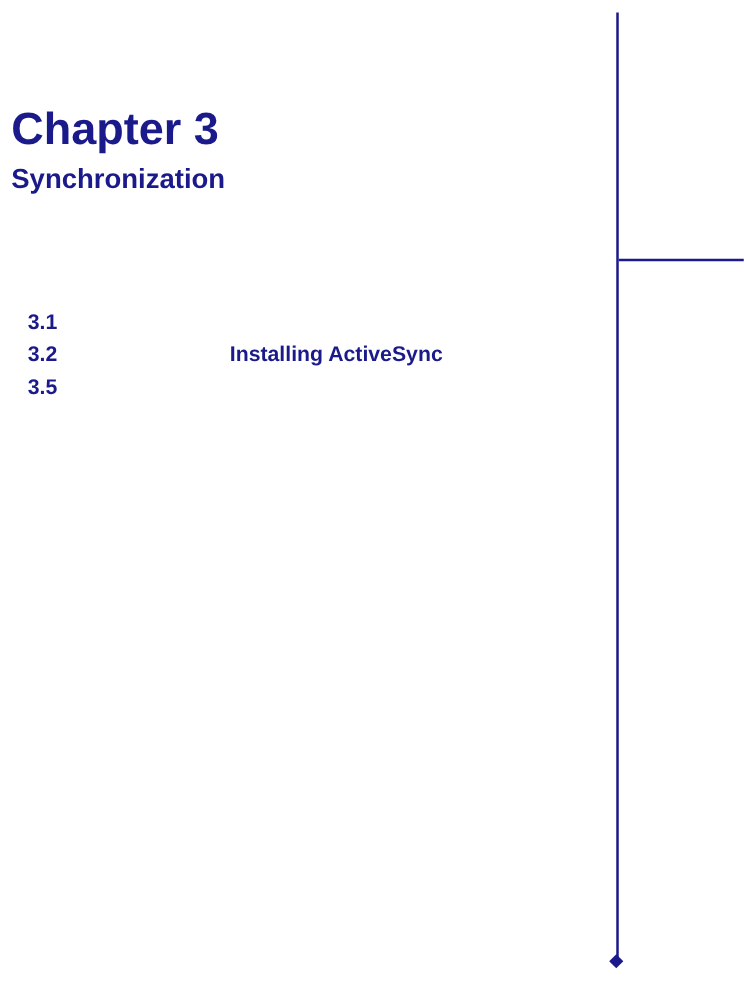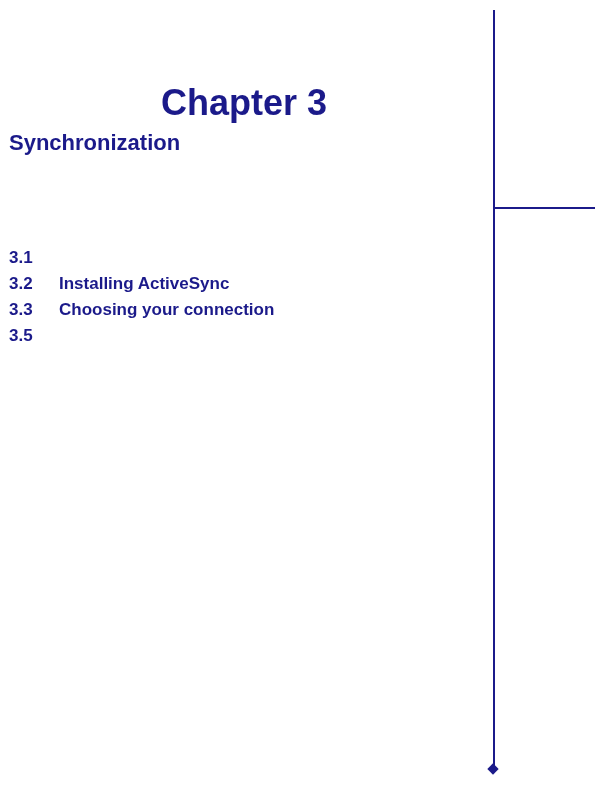--- a/index.html
+++ b/index.html
@@ -40,36 +40,36 @@
     position: absolute;
     left: 9px;
     top: 82px;
     width: 470px;
   }
   .chapter-title {
     color: #1b1a8a;
     font-size: 36px;
     font-weight: bold;
     margin-bottom: 6px;
-    text-align: center;
   }
   .chapter-subtitle {
     color: #1b1a8a;
     font-size: 22px;
     font-weight: bold;
     margin-bottom: 92px;
   }
   .toc {
     color: #1b1a8a;
     font-size: 17px;
     font-weight: bold;
   }
   .toc-row {
     display: flex;
     margin-bottom: 6px;
+    text-align: center;
   }
   .toc-num {
     width: 50px;
     flex: 0 0 50px;
   }
   .toc-label {
     flex: 1;
   }
 </style>
 </head>
@@ -85,20 +85,16 @@
 
   <div class="toc">
     <div class="toc-row">
       <span class="toc-num">3.1</span>
     </div>
     <div class="toc-row">
       <span class="toc-num">3.2</span>
       <span class="toc-label">Installing ActiveSync</span>
     </div>
     <div class="toc-row">
-      <span class="toc-num">3.3</span>
-      <span class="toc-label">Choosing your connection</span>
-    </div>
-    <div class="toc-row">
       <span class="toc-num">3.5</span>
     </div>
   </div>
 </div>
 
 </body></html>

